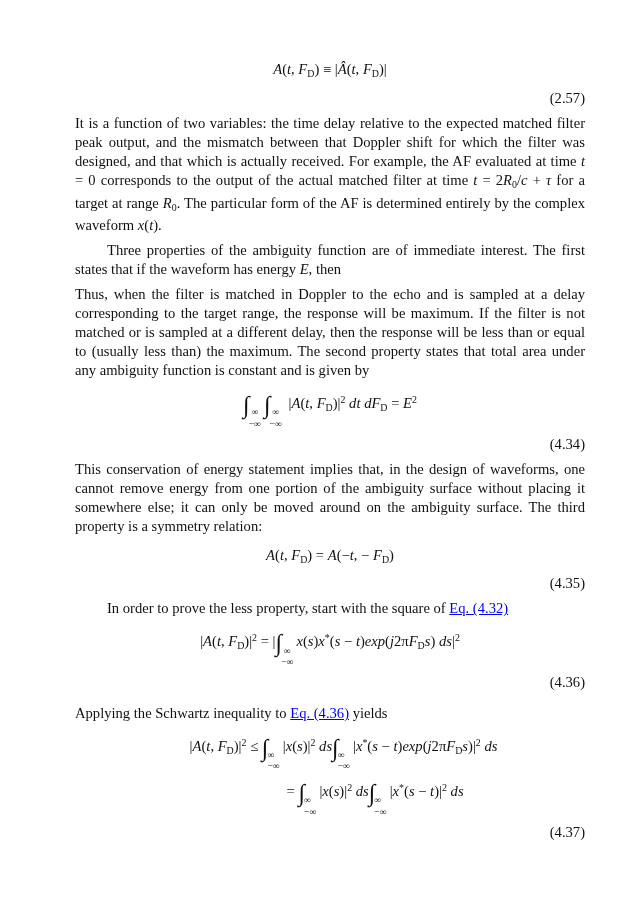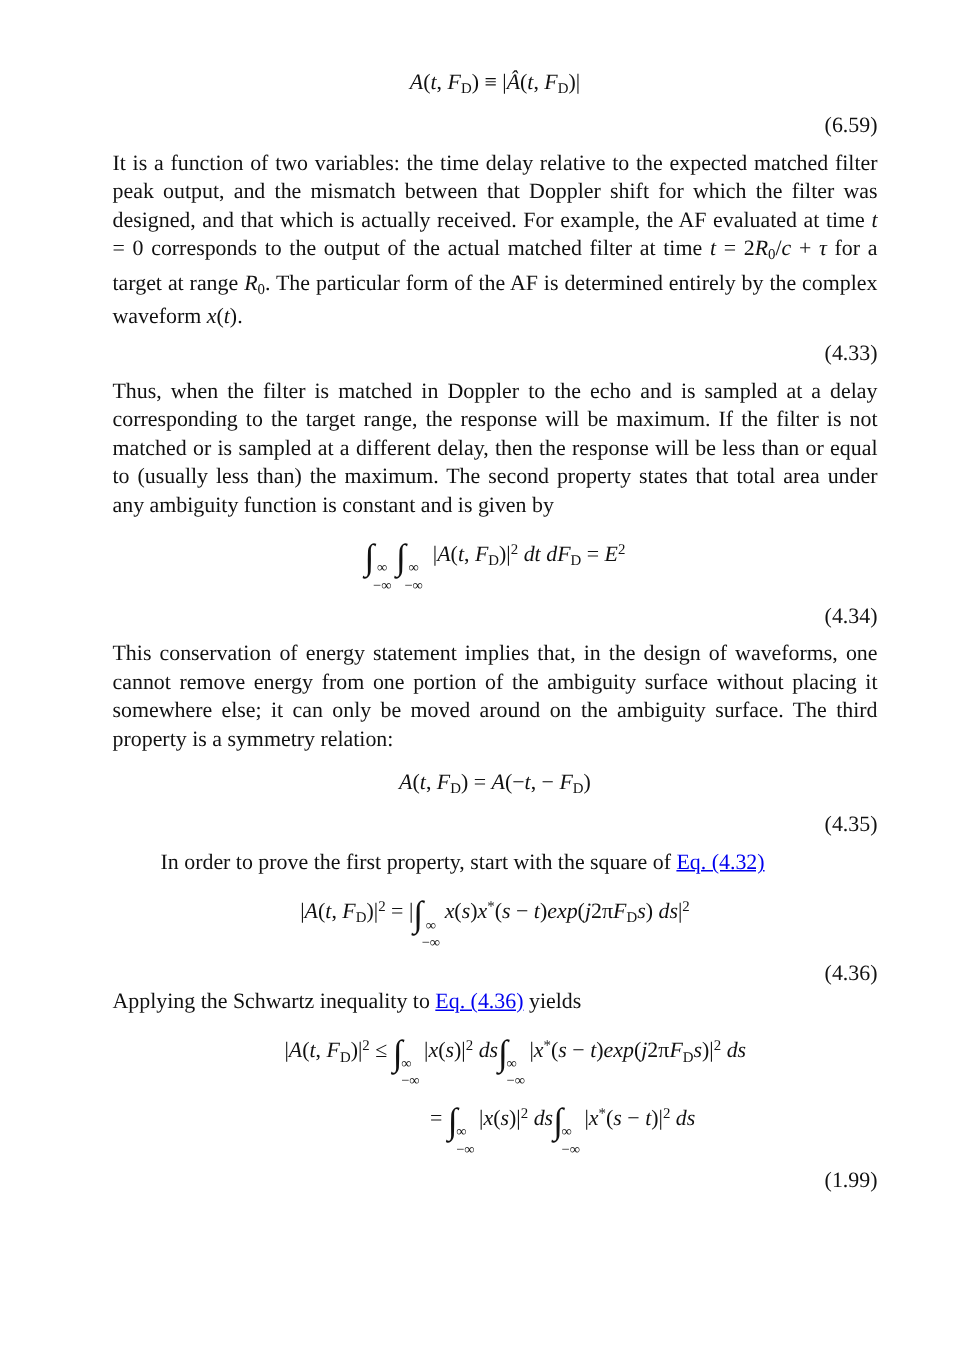--- a/index.html
+++ b/index.html
@@ -62,55 +62,55 @@
   
   .eqstack { display: inline-block; text-align: left; margin-left: 27px; }
   .eqrow { display: block; }
   .eqrow.l2 { margin-left: 97px; margin-top: 7px; }
 </style>
 </head>
 <body>
 
 <div class="page">
 
-  <div class="eqline" style="margin-top:0"><i>A</i>(<i>t</i>, <i>F</i><sub>D</sub>) ≡ |<i>Â</i>(<i>t</i>, <i>F</i><sub>D</sub>)|</div>
-  <div class="eqnum">(6.59)</div>
+  <div class="eqline" style="margin-top:14px"><i>A</i>(<i>t</i>, <i>F</i><sub>D</sub>) ≡ |<i>Â</i>(<i>t</i>, <i>F</i><sub>D</sub>)|</div>
+  <div class="eqnum">(2.57)</div>
 
   <p class="para">It is a function of two variables: the time delay relative to the expected matched filter peak output, and the mismatch between that Doppler shift for which the filter was designed, and that which is actually received. For example, the AF evaluated at time <i>t</i> = 0 corresponds to the output of the actual matched filter at time <i>t</i> = 2<i>R</i><sub>0</sub>/<i>c</i> + <i>τ</i> for a target at range <i>R</i><sub>0</sub>. The particular form of the AF is determined entirely by the complex waveform <i>x</i>(<i>t</i>).</p>
 
+  <p class="para indent">Three properties of the ambiguity function are of immediate interest. The first states that if the waveform has energy <i>E</i>, then</p>
 
-  <div class="eqnum">(4.33)</div>
 
   <p class="para">Thus, when the filter is matched in Doppler to the echo and is sampled at a delay corresponding to the target range, the response will be maximum. If the filter is not matched or is sampled at a different delay, then the response will be less than or equal to (usually less than) the maximum. The second property states that total area under any ambiguity function is constant and is given by</p>
 
   <div class="eqline"><span class="ig"><span class="int">∫</span><span class="lims">
           <span>∞</span>
           <span class="lo">−∞</span>
         </span></span><span class="ig"><span class="int">∫</span><span class="lims">
           <span>∞</span>
           <span class="lo">−∞</span>
         </span></span> |<i>A</i>(<i>t</i>, <i>F</i><sub>D</sub>)|<sup>2</sup> <i>dt</i> <i>dF</i><sub>D</sub> = <i>E</i><sup>2</sup></div>
   <div class="eqnum">(4.34)</div>
 
   <p class="para">This conservation of energy statement implies that, in the design of waveforms, one cannot remove energy from one portion of the ambiguity surface without placing it somewhere else; it can only be moved around on the ambiguity surface. The third property is a symmetry relation:</p>
 
   <div class="eqline"><i>A</i>(<i>t</i>, <i>F</i><sub>D</sub>) = <i>A</i>(−<i>t</i>, − <i>F</i><sub>D</sub>)</div>
   <div class="eqnum">(4.35)</div>
 
   <p class="para indent">
-    <span>In order to prove the first property, start with the square of </span><a class="eqlink" href="#">Eq. (4.32)</a>
+    <span>In order to prove the less property, start with the square of </span><a class="eqlink" href="#">Eq. (4.32)</a>
   </p>
 
   <div class="eqline">|<i>A</i>(<i>t</i>, <i>F</i><sub>D</sub>)|<sup>2</sup> = |<span class="ig"><span class="int">∫</span><span class="lims">
           <span>∞</span>
           <span class="lo">−∞</span>
         </span></span><i>x</i>(<i>s</i>)<i>x</i><sup>*</sup>(<i>s</i> − <i>t</i>)<i>exp</i>(<i>j</i>2π<i>F</i><sub>D</sub><i>s</i>) <i>ds</i>|<sup>2</sup></div>
   <div class="eqnum">(4.36)</div>
 
-  <p class="para" style="margin-top:0">
+  <p class="para" style="margin-top:12px">
     <span>Applying the Schwartz inequality to </span><a class="eqlink" href="#">Eq. (4.36)</a><span> yields</span>
   </p>
 
   <div class="eqline">
     <span class="eqstack">
       <span class="eqrow">|<i>A</i>(<i>t</i>, <i>F</i><sub>D</sub>)|<sup>2</sup> ≤ <span class="ig"><span class="int">∫</span><span class="lims">
               <span>∞</span>
               <span class="lo">−∞</span>
             </span></span>|<i>x</i>(<i>s</i>)|<sup>2</sup> <i>ds</i><span class="ig"><span class="int">∫</span><span class="lims">
               <span>∞</span>
@@ -118,15 +118,15 @@
             </span></span>|<i>x</i><sup>*</sup>(<i>s</i> − <i>t</i>)<i>exp</i>(<i>j</i>2π<i>F</i><sub>D</sub><i>s</i>)|<sup>2</sup> <i>ds</i></span>
       <span class="eqrow l2">= <span class="ig"><span class="int">∫</span><span class="lims">
               <span>∞</span>
               <span class="lo">−∞</span>
             </span></span>|<i>x</i>(<i>s</i>)|<sup>2</sup> <i>ds</i><span class="ig"><span class="int">∫</span><span class="lims">
               <span>∞</span>
               <span class="lo">−∞</span>
             </span></span>|<i>x</i><sup>*</sup>(<i>s</i> − <i>t</i>)|<sup>2</sup> <i>ds</i></span>
     </span>
   </div>
-  <div class="eqnum">(1.99)</div>
+  <div class="eqnum">(4.37)</div>
 
 </div>
 
 </body></html>

